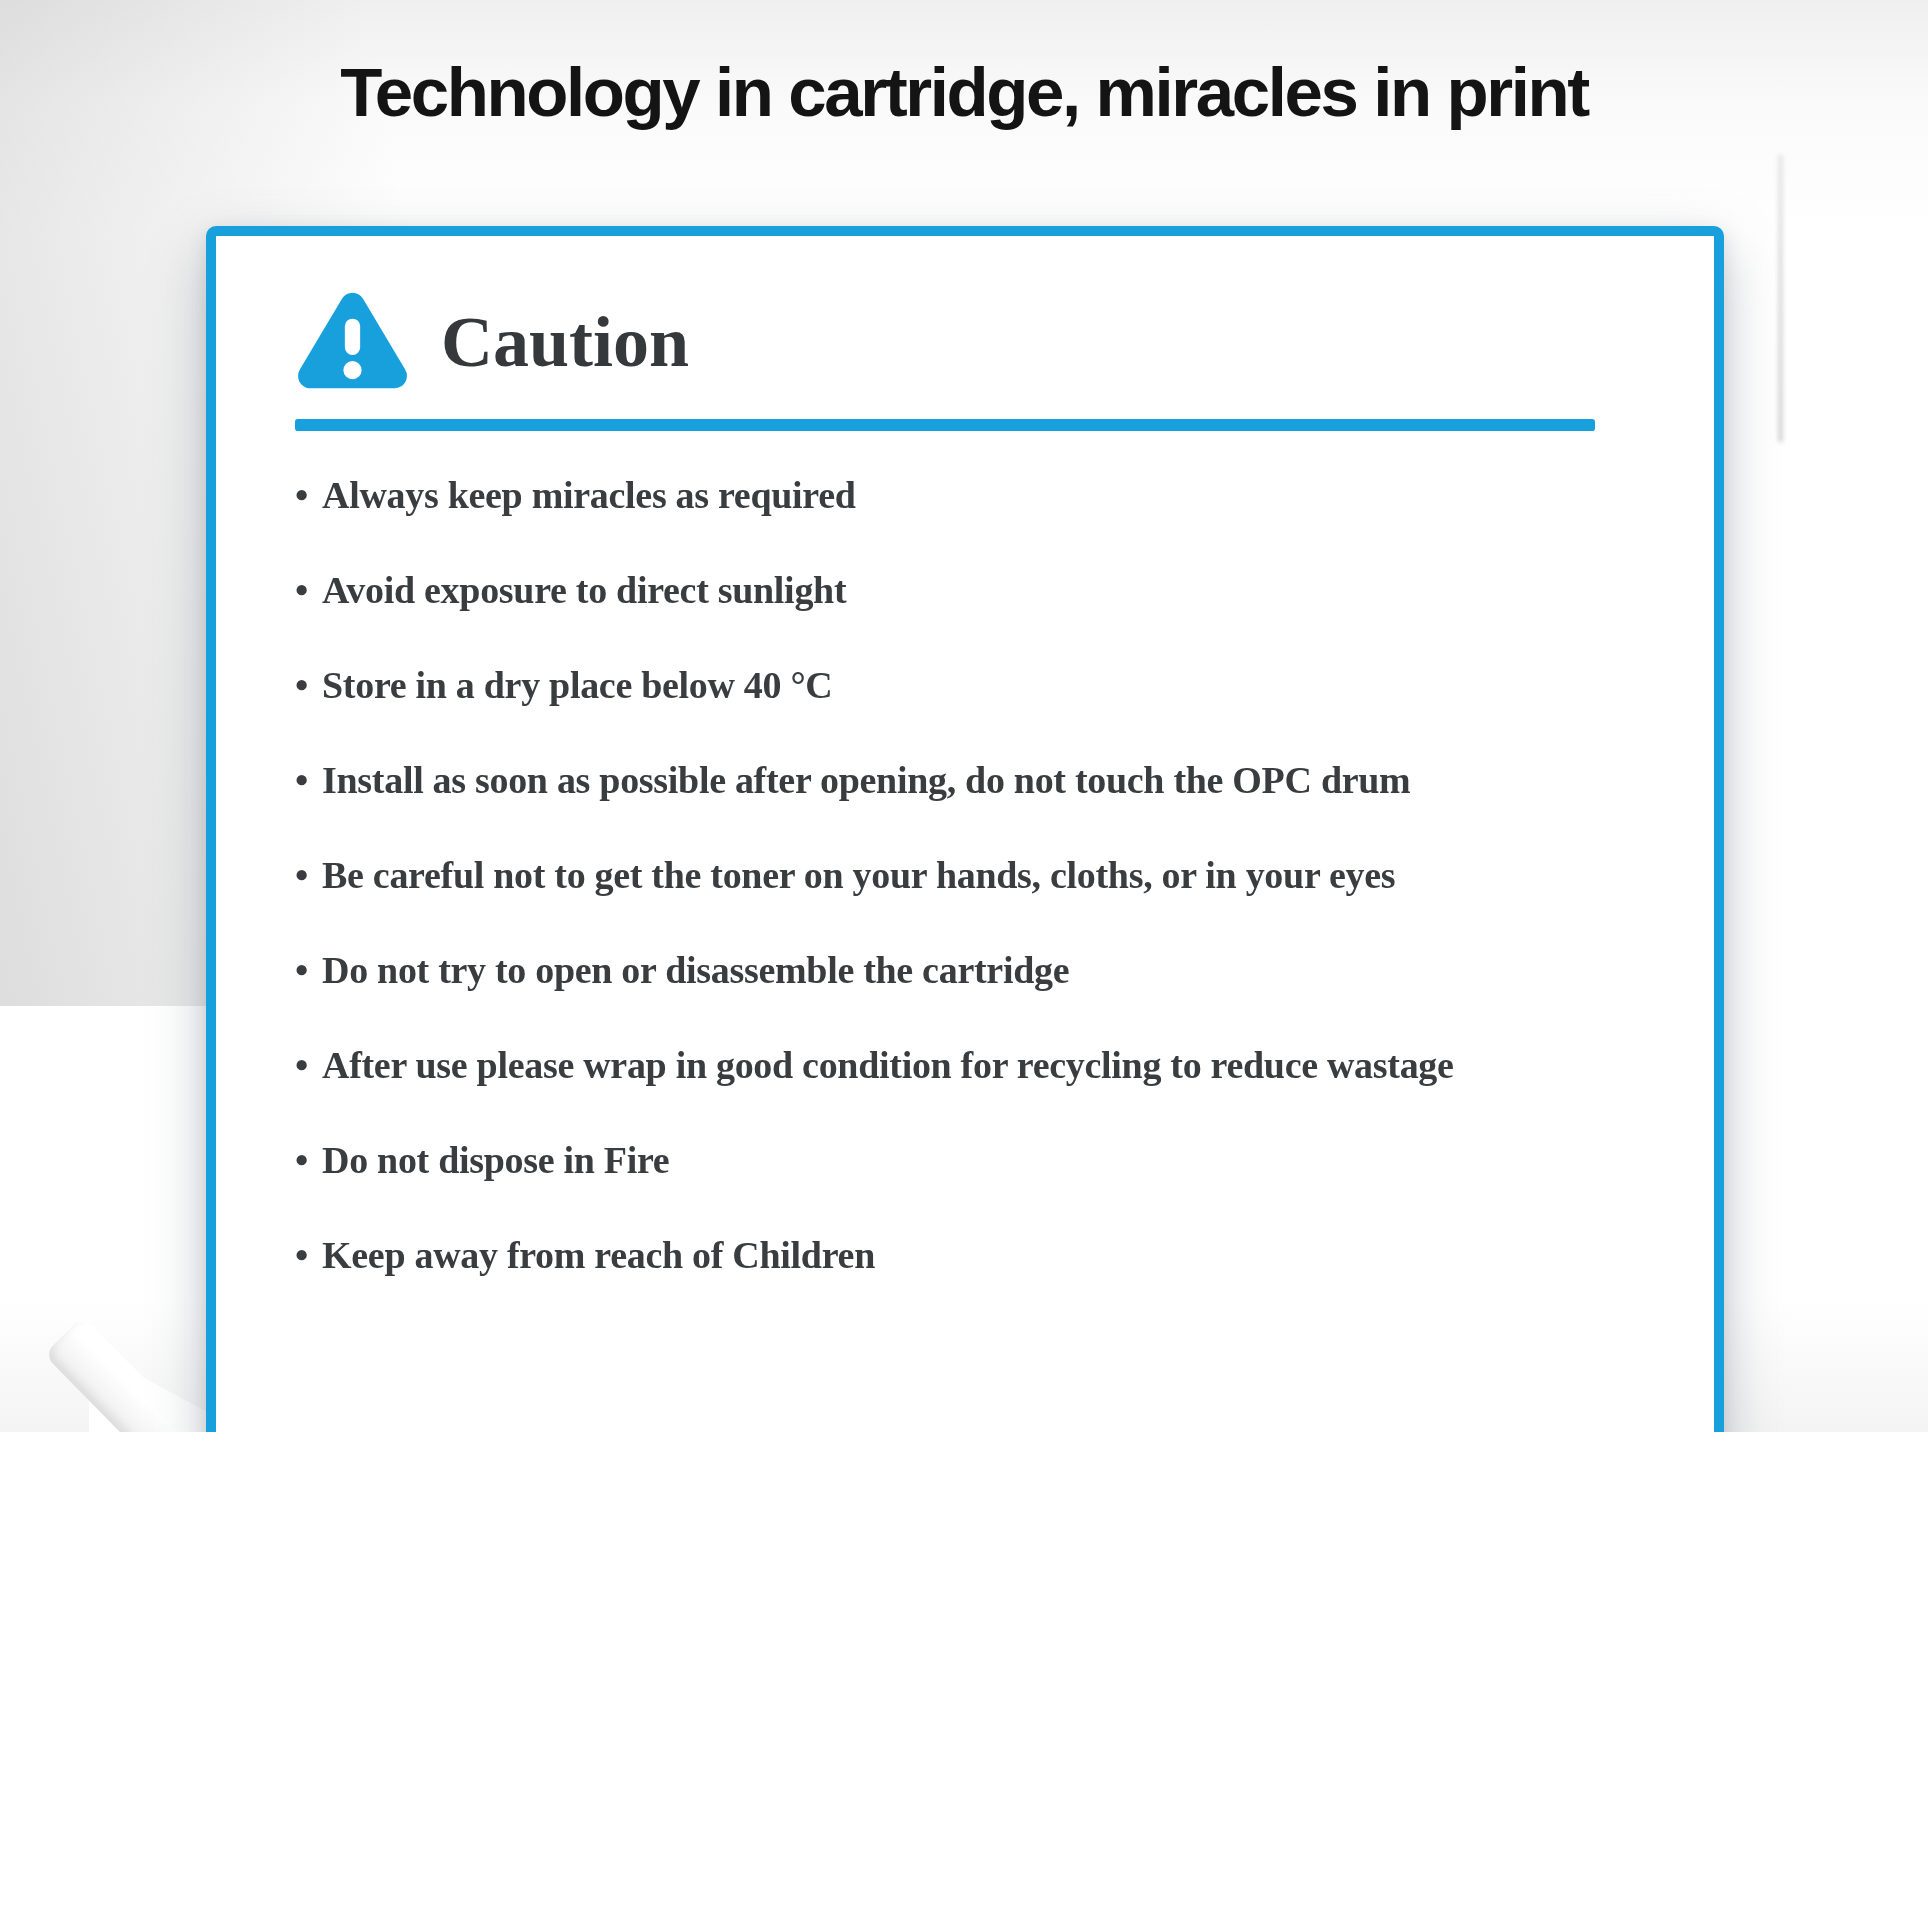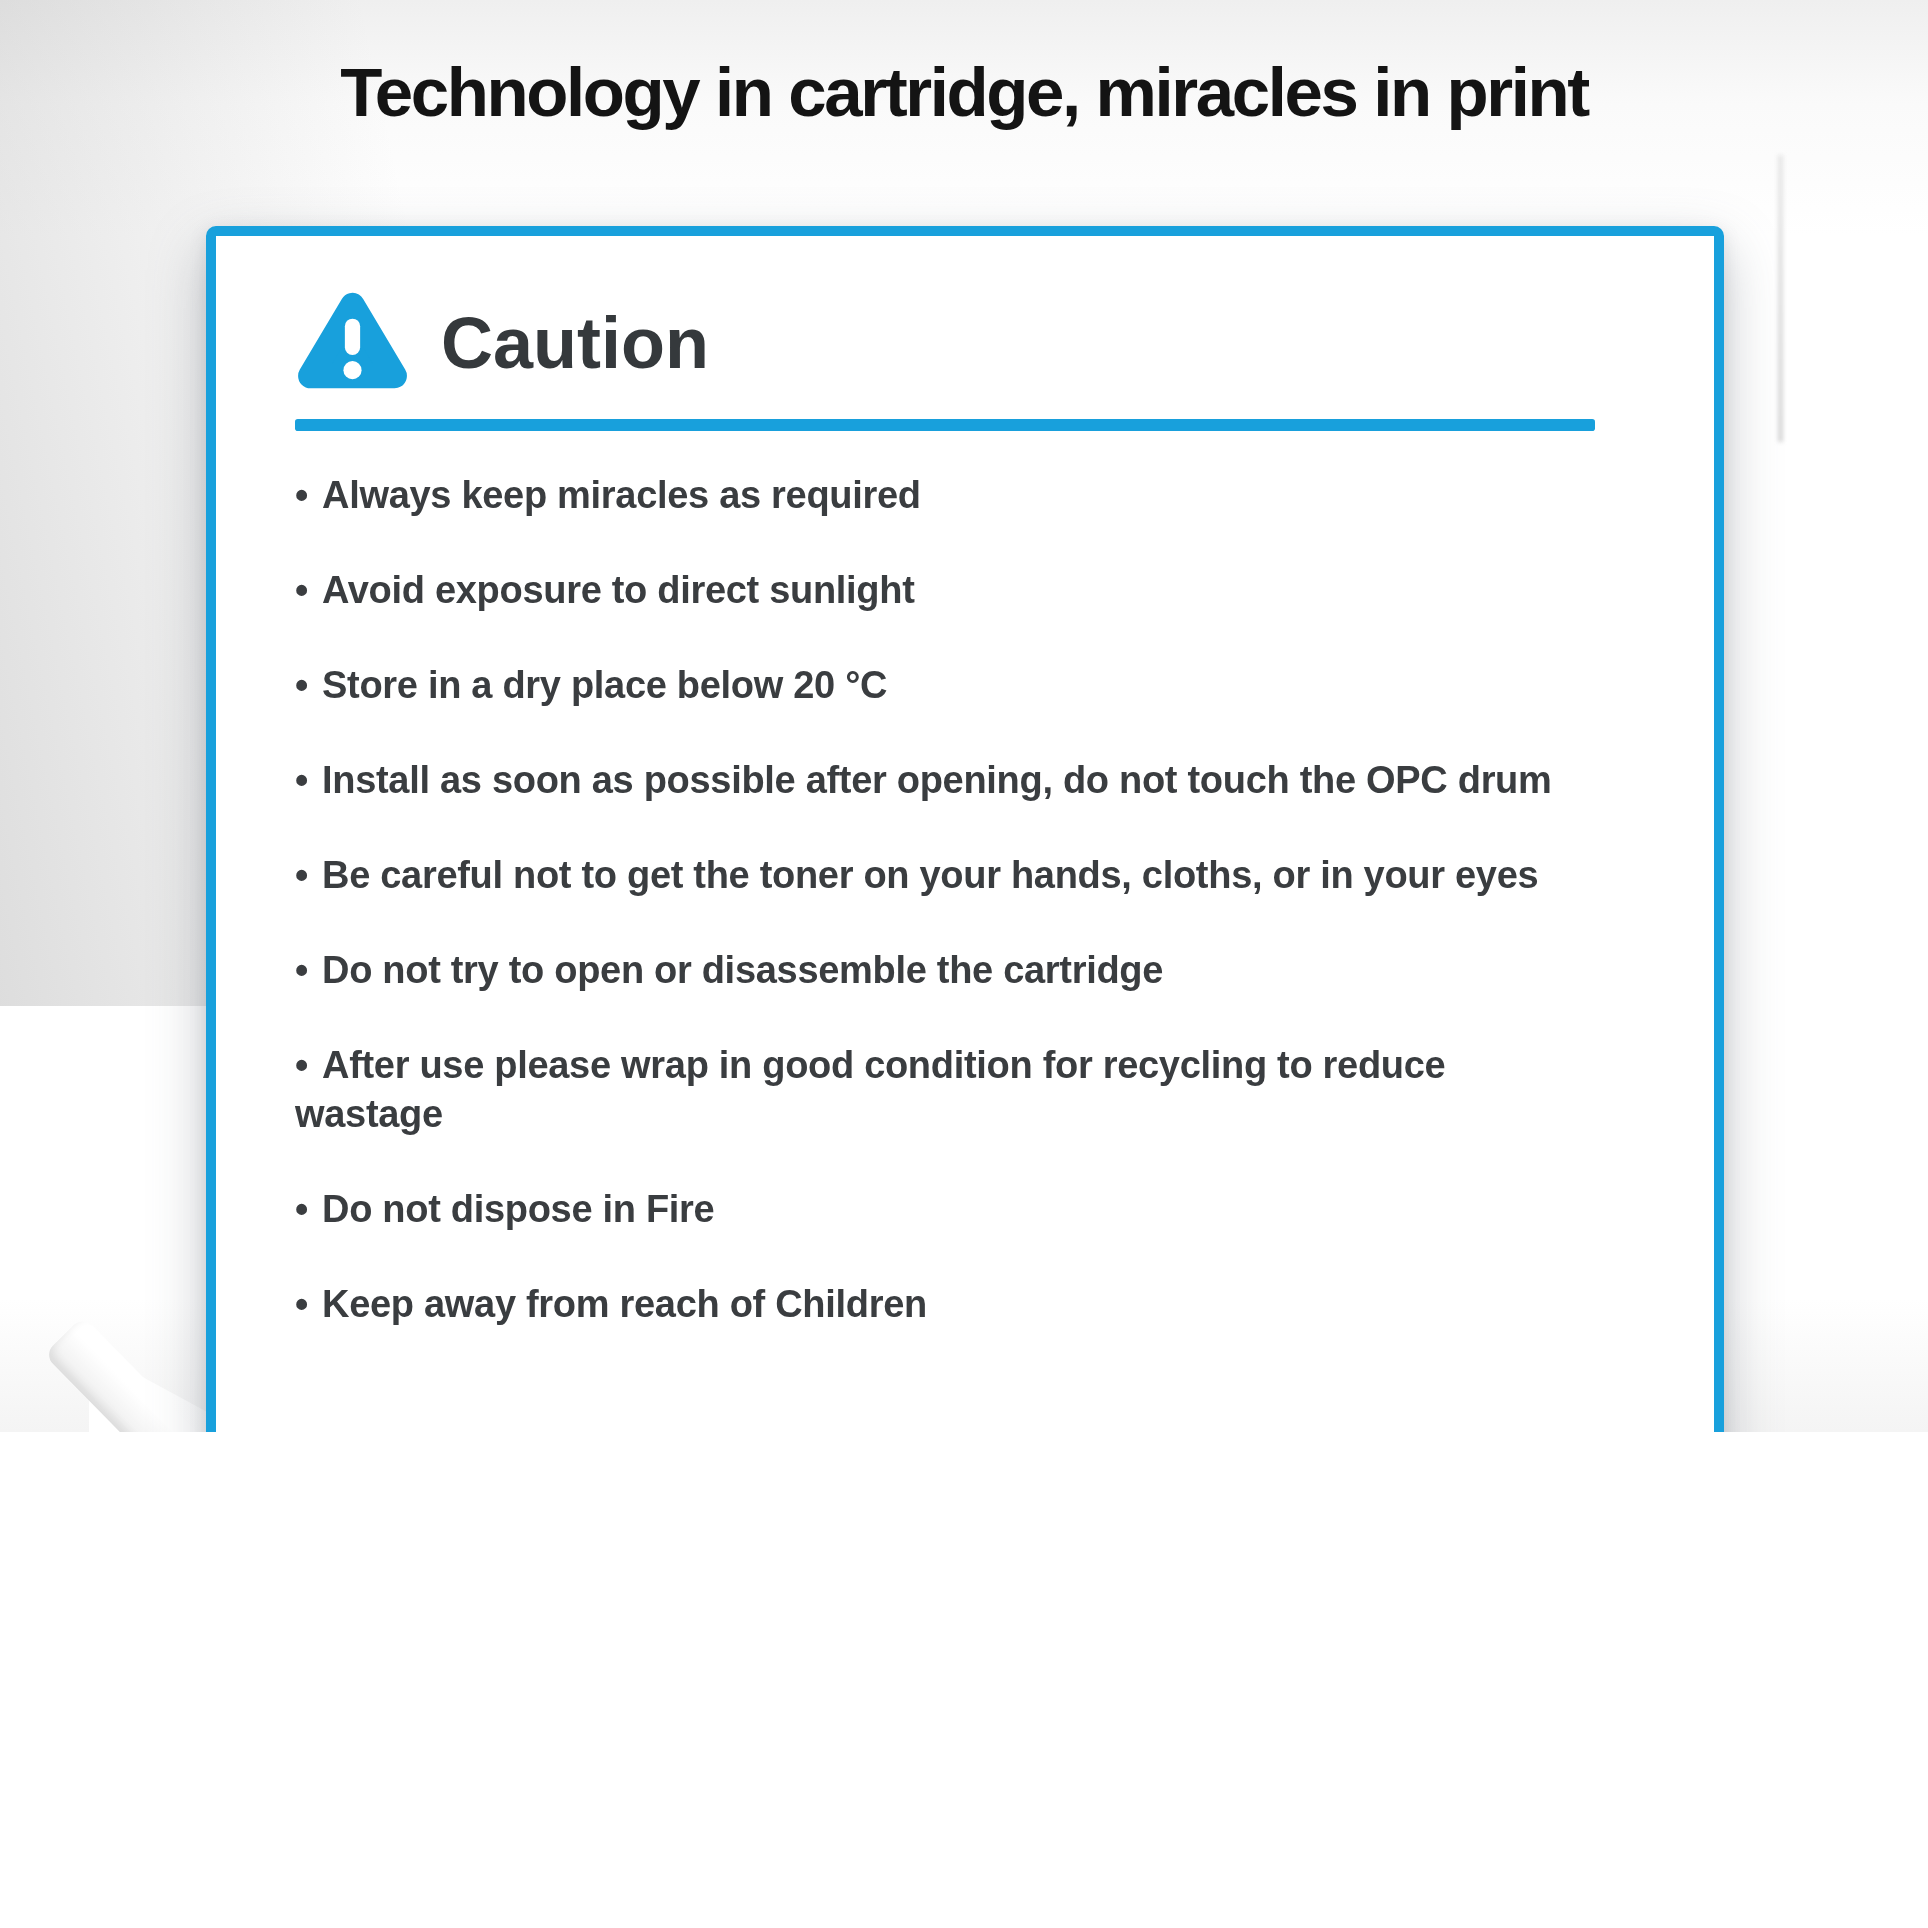--- a/index.html
+++ b/index.html
@@ -59,20 +59,21 @@
 
   
   .card{
     position:absolute;z-index:2;box-sizing:border-box;
     left:206px;top:226px;width:1518px;height:1474px;
     background:#ffffff;
     border:10.4px solid var(--accent,#18A0DC);
     border-radius:10px;
     box-shadow:0 22.6px 55px rgba(100,108,118,.38),0 5.6px 17px rgba(100,108,118,.16);
     padding:54px 118px 0 79px;
+    font-family:Liberation Serif, serif;
   }
   .card-header{display:flex;align-items:center;gap:31px;height:105px;}
   .warn-icon{width:115px;height:105px;flex:0 0 auto;color:var(--accent,#18A0DC);}
   .caution-heading{
     margin:0;font-size:72px;font-weight:700;letter-spacing:0;
     color:#35393c;
   }
   .divider{
     margin-top:23.5px;height:12.2px;width:1300px;border-radius:2.8px;
     background:var(--accent,#18A0DC);
@@ -115,21 +116,21 @@
         <circle cx="60" cy="84" r="9.5" fill="#ffffff"></circle>
       </svg>
       <h2 class="caution-heading">Caution</h2>
     </div>
 
     <div class="divider"></div>
 
     <ul class="bullets">
       <li><span class="dot">•</span><span class="txt">Always keep miracles as required</span></li>
       <li><span class="dot">•</span><span class="txt">Avoid exposure to direct sunlight</span></li>
-      <li><span class="dot">•</span><span class="txt">Store in a dry place below 20 °C</span></li>
+      <li><span class="dot">•</span><span class="txt">Store in a dry place below 40 °C</span></li>
       <li><span class="dot">•</span><span class="txt">Install as soon as possible after opening, do not touch the OPC drum</span></li>
       <li><span class="dot">•</span><span class="txt">Be careful not to get the toner on your hands, cloths, or in your eyes</span></li>
       <li><span class="dot">•</span><span class="txt">Do not try to open or disassemble the cartridge</span></li>
       <li><span class="dot">•</span><span class="txt">After use please wrap in good condition for recycling to reduce wastage</span></li>
       <li><span class="dot">•</span><span class="txt">Do not dispose in Fire</span></li>
       <li><span class="dot">•</span><span class="txt">Keep away from reach of Children</span></li>
     </ul>
   </section>
 
 </div>

